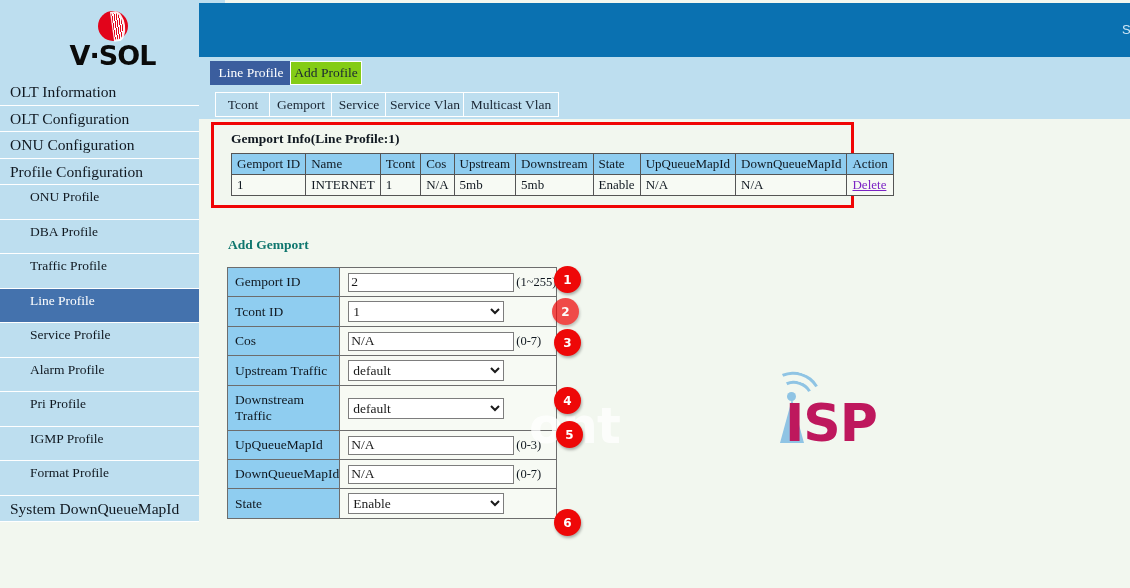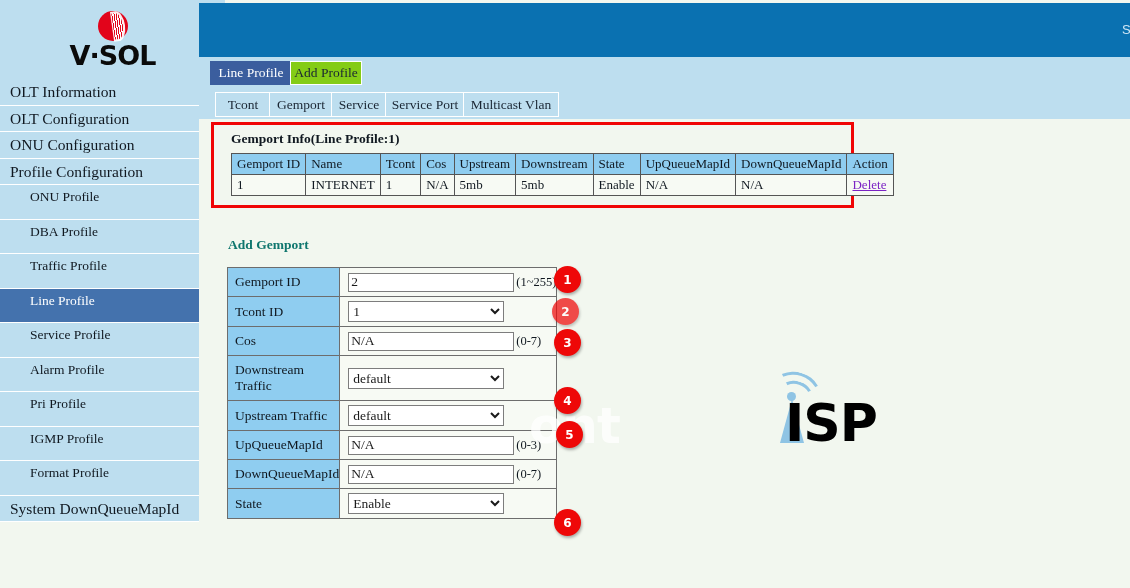--- a/index.html
+++ b/index.html
@@ -212,21 +212,21 @@
     position: absolute; left: 548px; top: 258px;
     width: 180px; height: 80px;
     pointer-events: none;
     z-index: 2;
   }
   #wm-isp {
     position: absolute; left: 38px; top: 20px;
     font-family: "DejaVu Sans", sans-serif;
     font-weight: 700;
     font-size: 52px;
-    color: #000000;
+    color: #be185d;
     letter-spacing: -1px;
     line-height: 1;
   }
   #wm-tower {
     position: absolute; left: 33px; top: 22px;
     width: 0; height: 0;
     border-left: 12px solid transparent;
     border-right: 12px solid transparent;
     border-bottom: 44px solid #8fc4e4;
   }
@@ -310,21 +310,21 @@
   </div>
 
   <div id="tabstrip1">
       <div class="tab1 active" style="left: 11px; width: 80px;">Line Profile</div>
       <div class="tab1" style="left: 91px; width: 70px;">Add Profile</div>
     </div>
   <div id="tabstrip2">
       <div class="tab2" style="left: 16px; width: 54px;">Tcont</div>
       <div class="tab2" style="left: 70px; width: 62px;">Gemport</div>
       <div class="tab2" style="left: 132px; width: 54px;">Service</div>
-      <div class="tab2" style="left: 186px; width: 78px;">Service Port</div>
+      <div class="tab2" style="left: 186px; width: 78px;">Service Vlan</div>
       <div class="tab2" style="left: 264px; width: 94px;">Multicast Vlan</div>
     </div>
 
   <div id="content">
 
     <div id="redbox">
       <div id="redbox-title">Gemport Info(Line Profile:1)</div>
       <table class="grid" id="info-table">
         <thead>
             <tr id="info-head">
@@ -369,25 +369,25 @@
           </tr>
           <tr>
             <td class="lbl">Tcont ID</td>
             <td class="fld"><select class="sel"><option>1</option></select></td>
           </tr>
           <tr>
             <td class="lbl">Cos</td>
             <td class="fld"><input type="text" class="txt" value="N/A" style=""><span class="hint">(0-7)</span></td>
           </tr>
           <tr>
+            <td class="lbl">Upstream Traffic</td>
+            <td class="fld"><select class="sel"><option>default</option></select></td>
+          </tr>
+          <tr>
             <td class="lbl">Downstream Traffic</td>
-            <td class="fld"><select class="sel"><option>default</option></select></td>
-          </tr>
-          <tr>
-            <td class="lbl">Upstream Traffic</td>
             <td class="fld"><select class="sel"><option>default</option></select></td>
           </tr>
           <tr>
             <td class="lbl">UpQueueMapId</td>
             <td class="fld"><input type="text" class="txt" value="N/A" style=""><span class="hint">(0-3)</span></td>
           </tr>
           <tr>
             <td class="lbl">DownQueueMapId</td>
             <td class="fld"><input type="text" class="txt" value="N/A" style=""><span class="hint">(0-7)</span></td>
           </tr>

